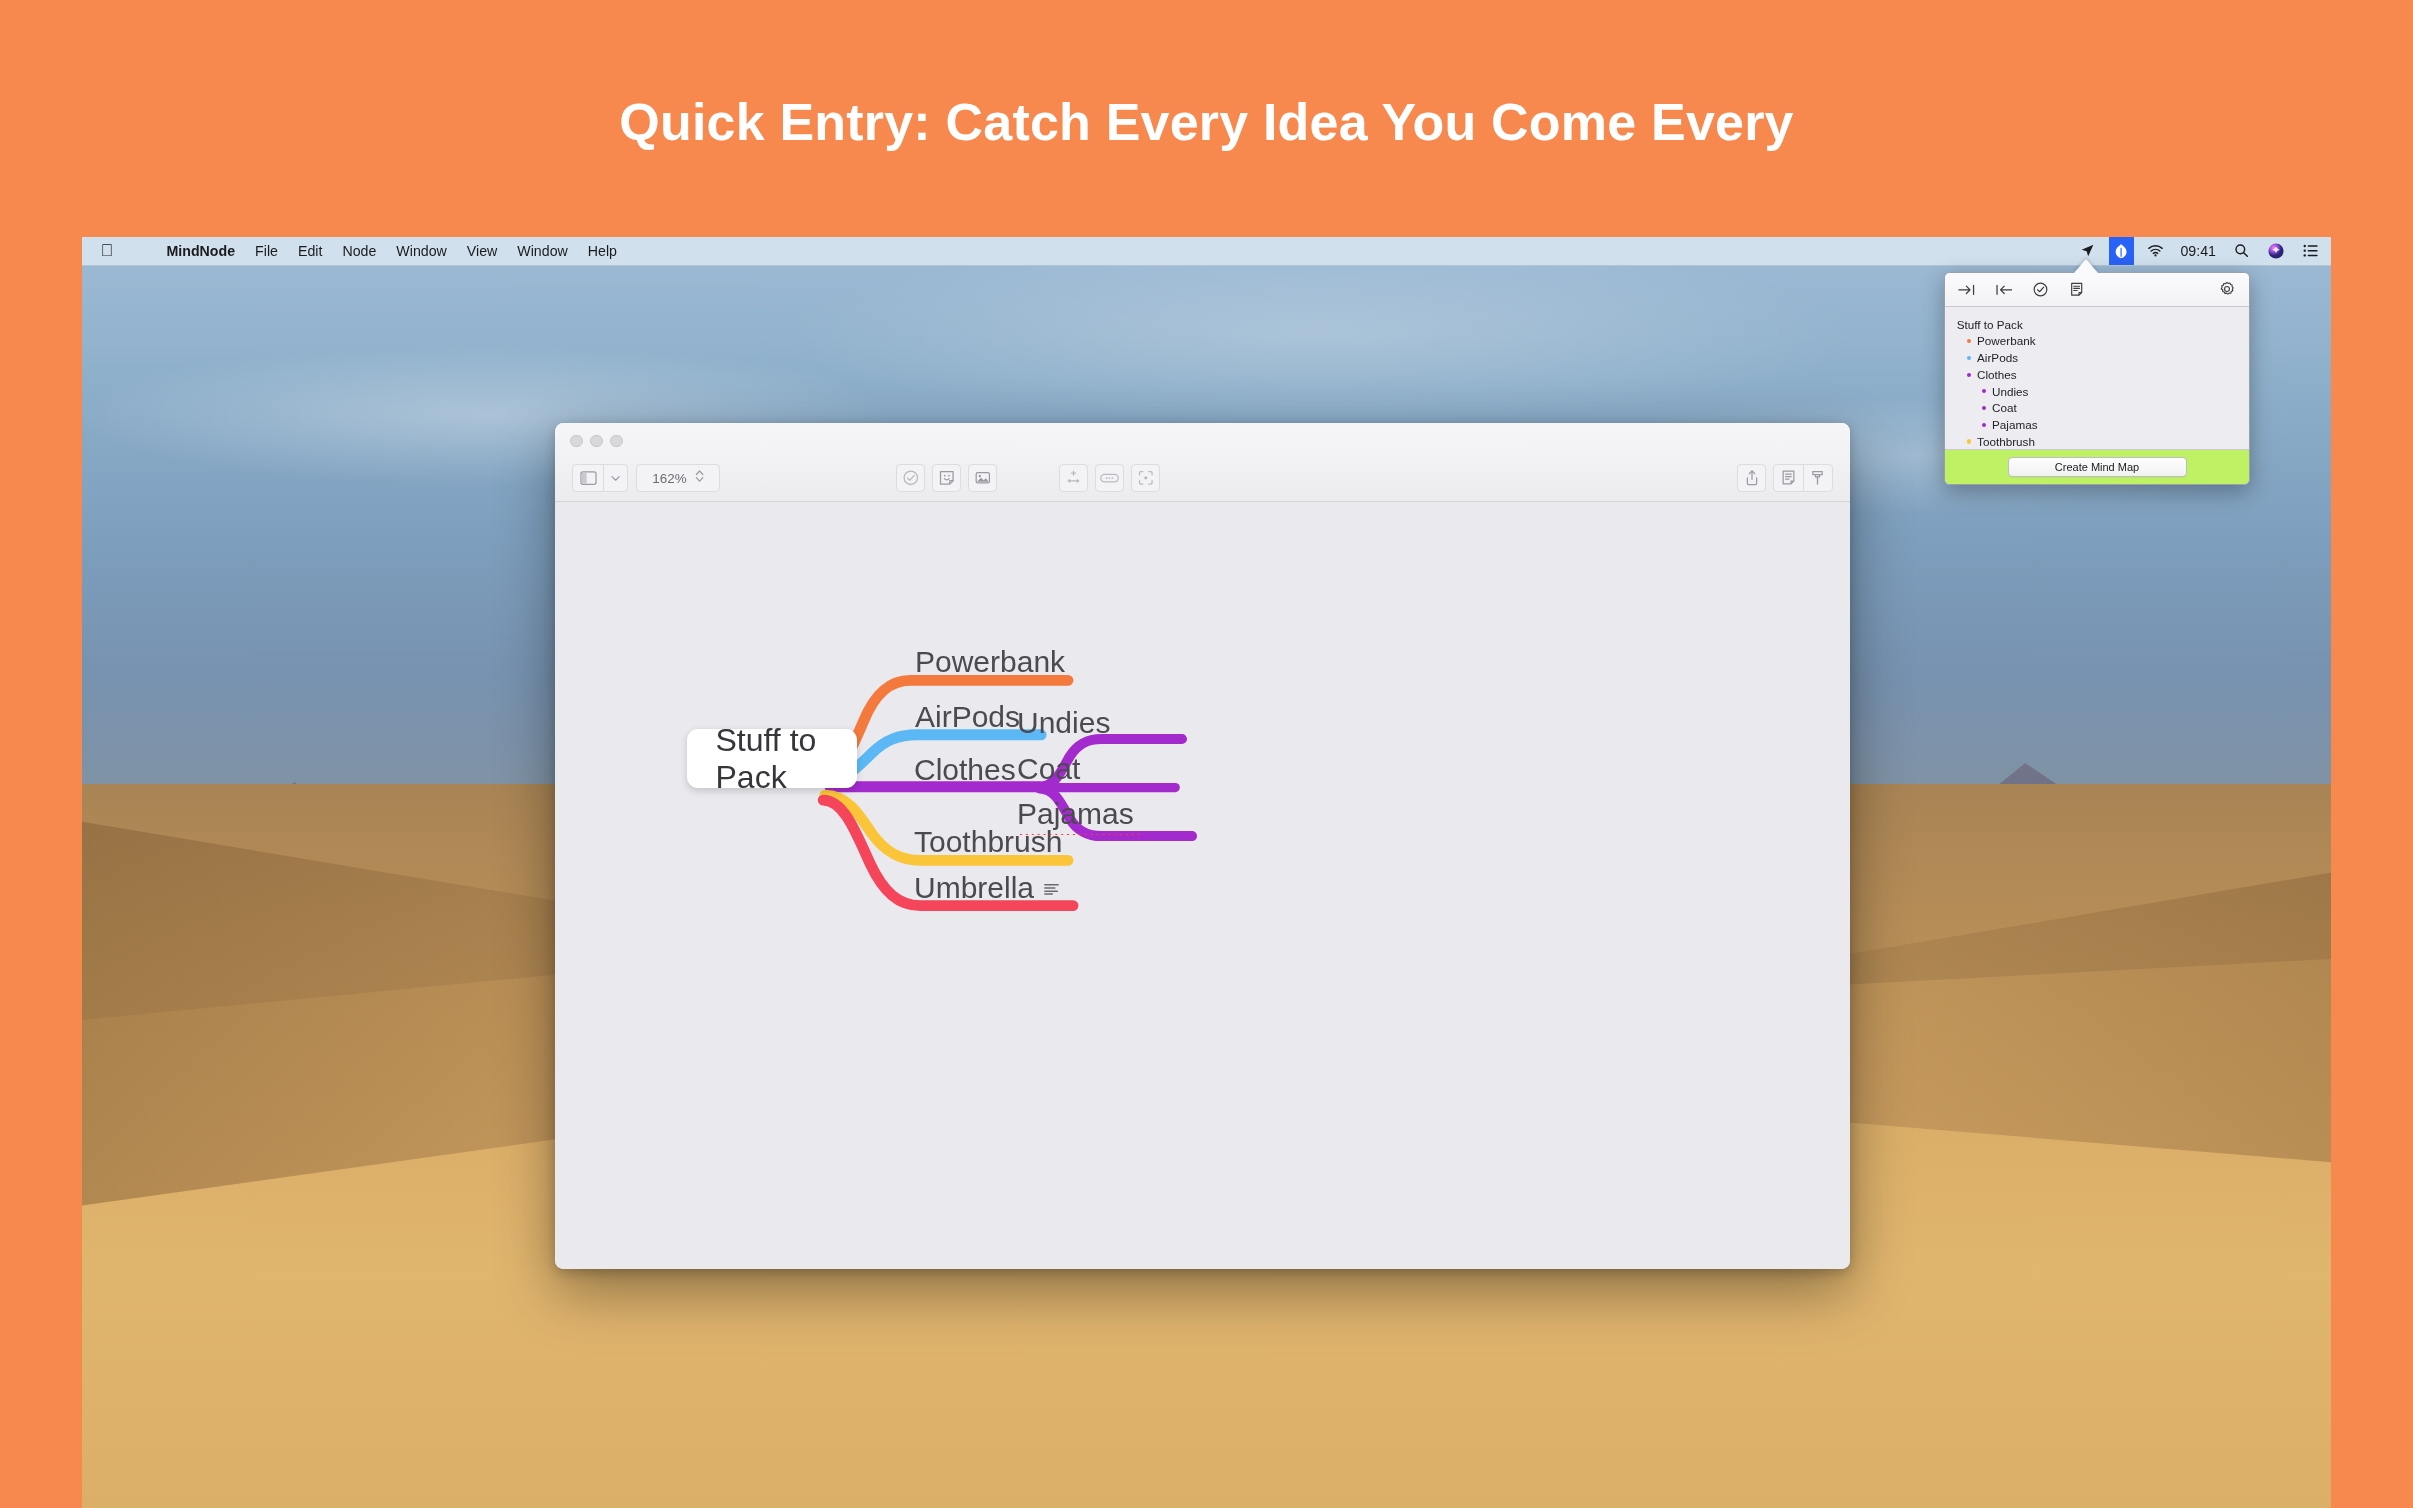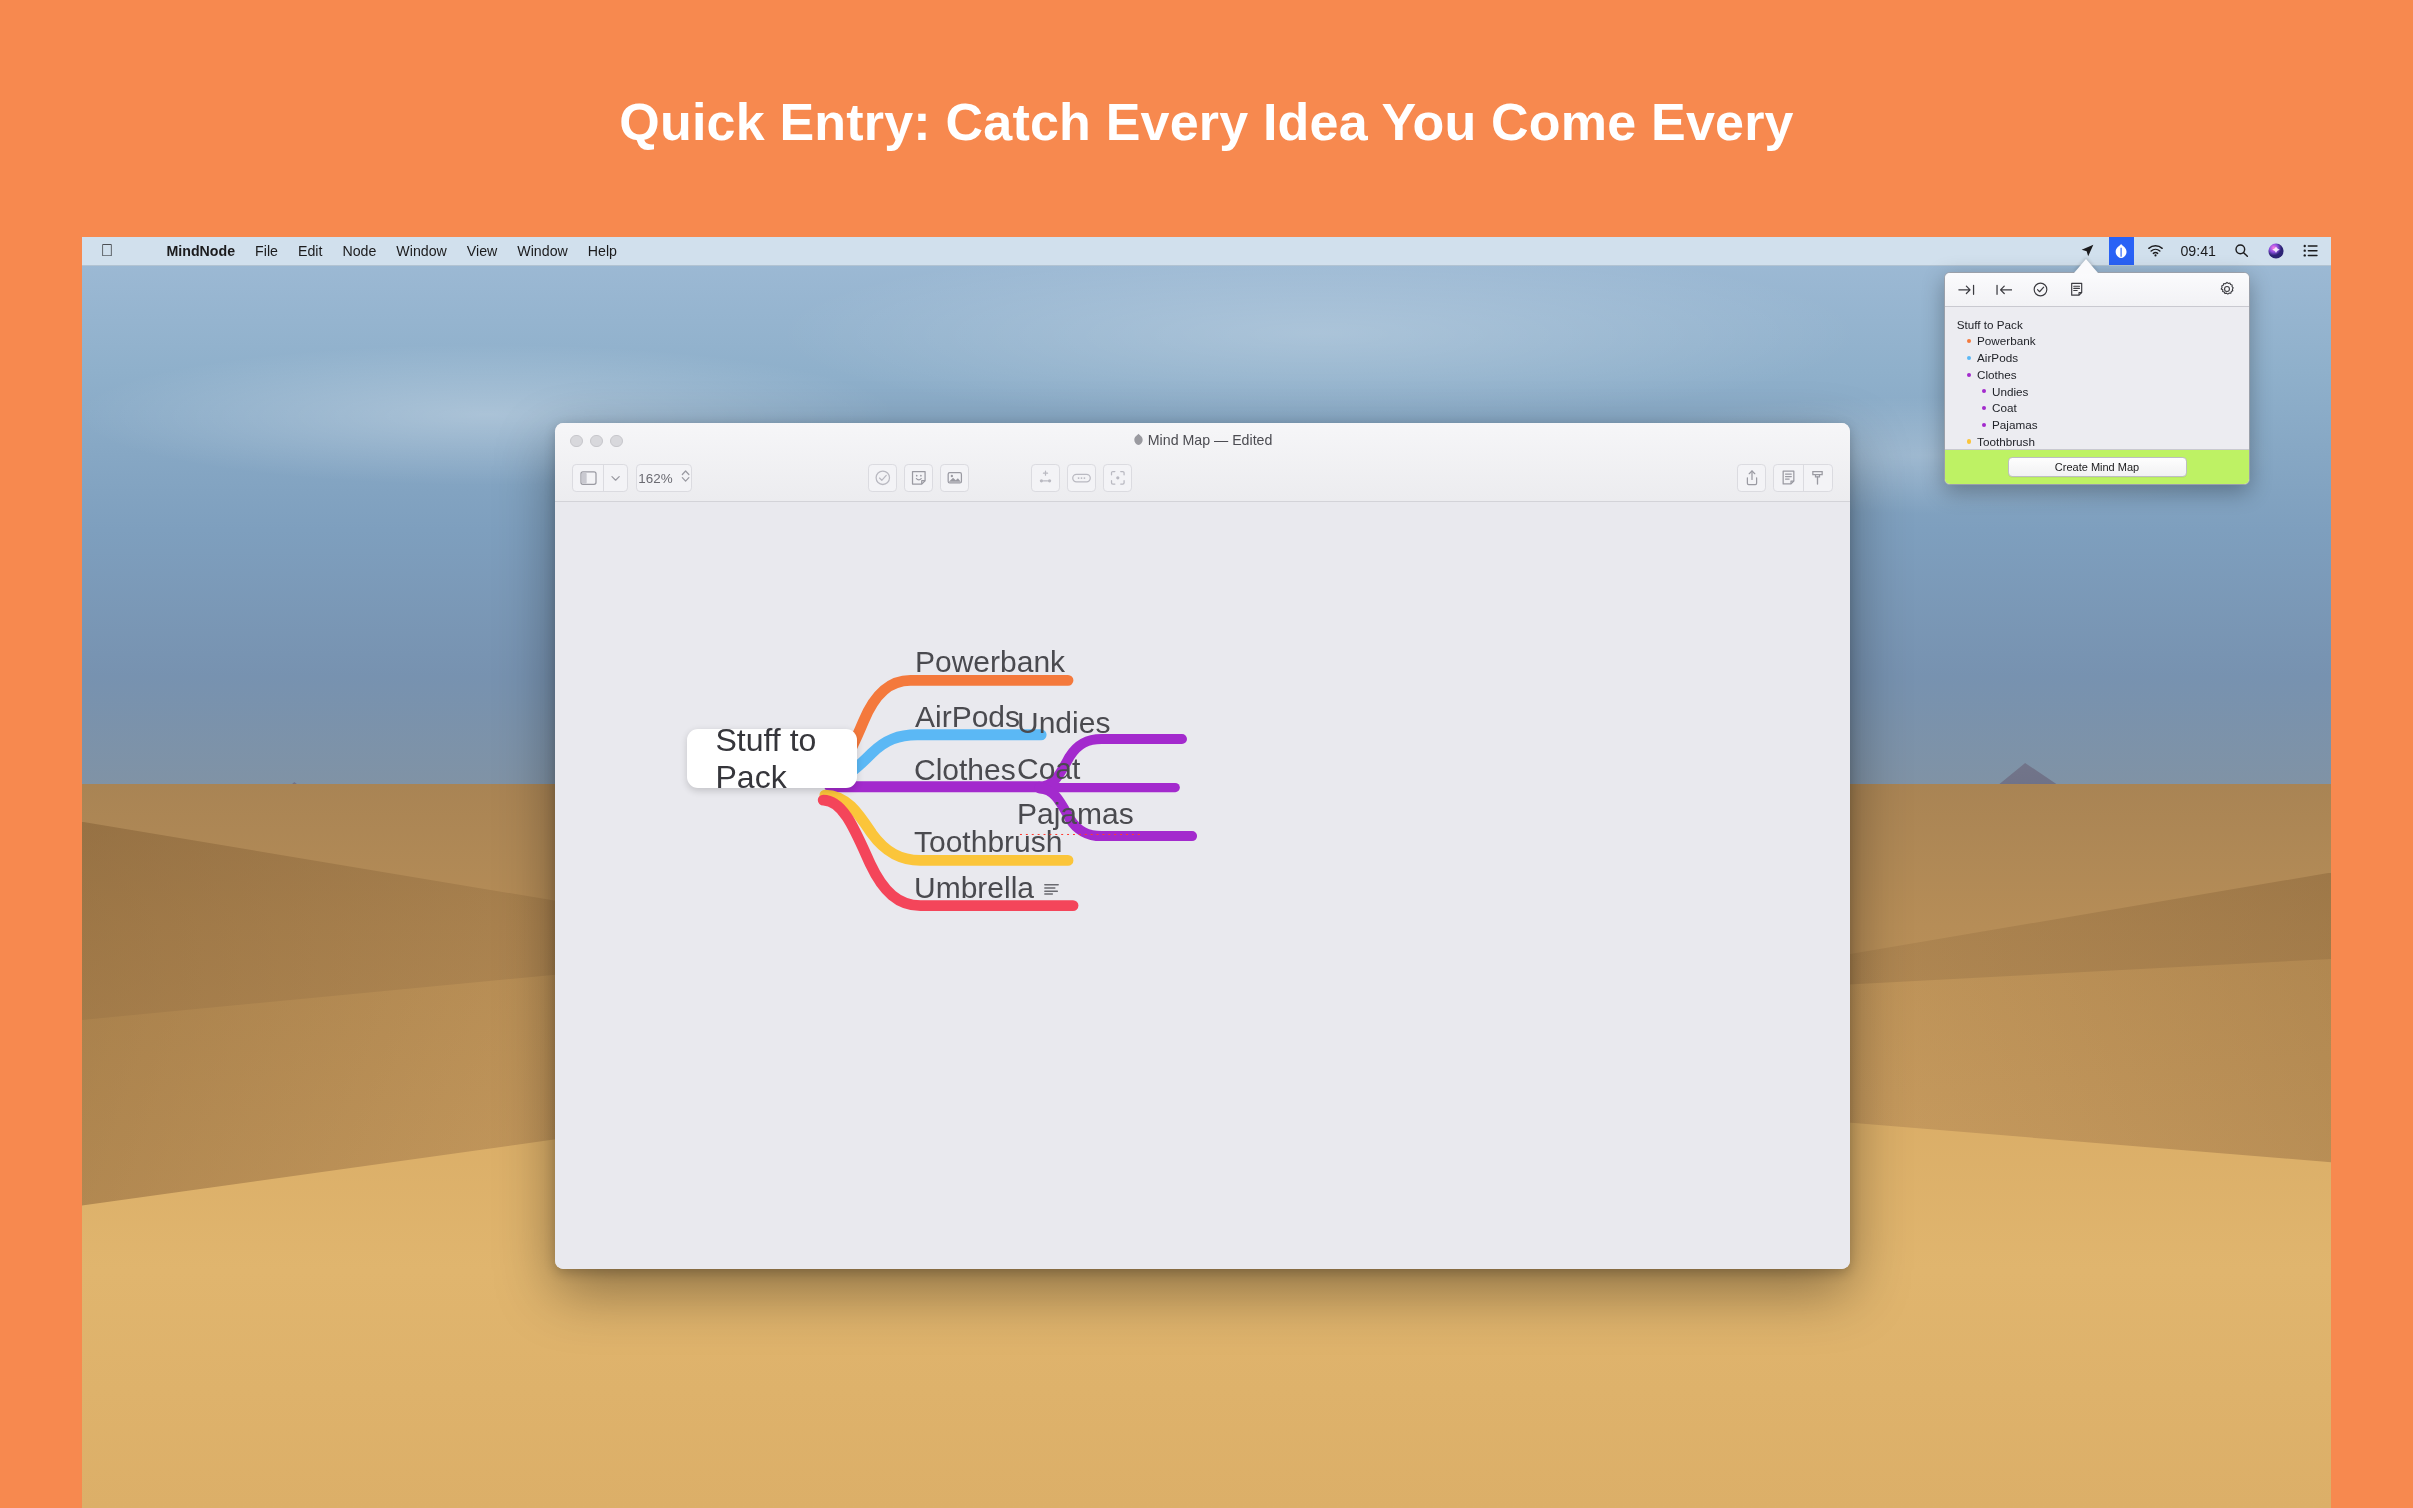--- a/index.html
+++ b/index.html
@@ -196,21 +196,21 @@
     border-radius:4.2px; height:28.5px; min-width:28.5px;
     display:flex;align-items:center;justify-content:center;
     margin-right:7.5px;
   }
   .tb-seg { display:flex; border:0.8px solid #DBDBE0; border-radius:4.2px; overflow:hidden; height:28.5px; background:#F3F3F6; }
   .tb-seg > div { display:flex;align-items:center;justify-content:center; padding:0 6.7px; }
   .tb-seg > div + div { border-left:0.8px solid #DBDBE0; }
   .zoomfield {
     border:0.8px solid #DBDBE0; background:#F3F3F6; border-radius:4.2px;
     height:28.5px; display:flex; align-items:center; gap:8.4px;
-    padding:0 1px; margin-left:8.4px;
+    padding:0 15px; margin-left:8.4px;
     font-size:13.4px; color:#6B6B72;
   }
   .tb-spacer { flex:1; }
   .canvas {
     position:absolute; left:0; right:0; top:79px; bottom:0;
     background:#E9E9EE;
   }
   .map-svg { position:absolute; left:0; top:0; width:100%; height:100%; }
   .node-label {
     position:absolute;
@@ -322,28 +322,20 @@
     </div>
   </div>
 
   <div class="docwin">
     <div class="titlebar">
       <div class="traffic">
         <div class="tl"></div>
         <div class="tl"></div>
         <div class="tl"></div>
       </div>
-      <div class="wintitle">
-        <span class="favicon">
-          <svg width="11" height="13.4" viewBox="0 0 13 16">
-            <path d="M6.5 1C4.6 3.3 1.5 4.5 1.5 8.4c0 3.1 2.3 5.5 5 5.9 2.7-.4 5-2.8 5-5.9C11.5 4.5 8.4 3.3 6.5 1z" fill="#9A9AA0"></path>
-          </svg>
-        </span>
-        <span>Mind Map — Edited</span>
-      </div>
 
       <div class="toolbar-row">
         <div class="tb-seg">
           <div>
             <svg width="17" height="14.2" viewBox="0 0 20 17">
               <rect x="1" y="1" width="18" height="15" rx="2.4" stroke="#9A9AA2" stroke-width="1.5" fill="none"></rect>
               <rect x="1.8" y="1.8" width="6" height="13.4" rx="1.8" fill="#C9C9D0"></rect>
             </svg>
           </div>
           <div>

